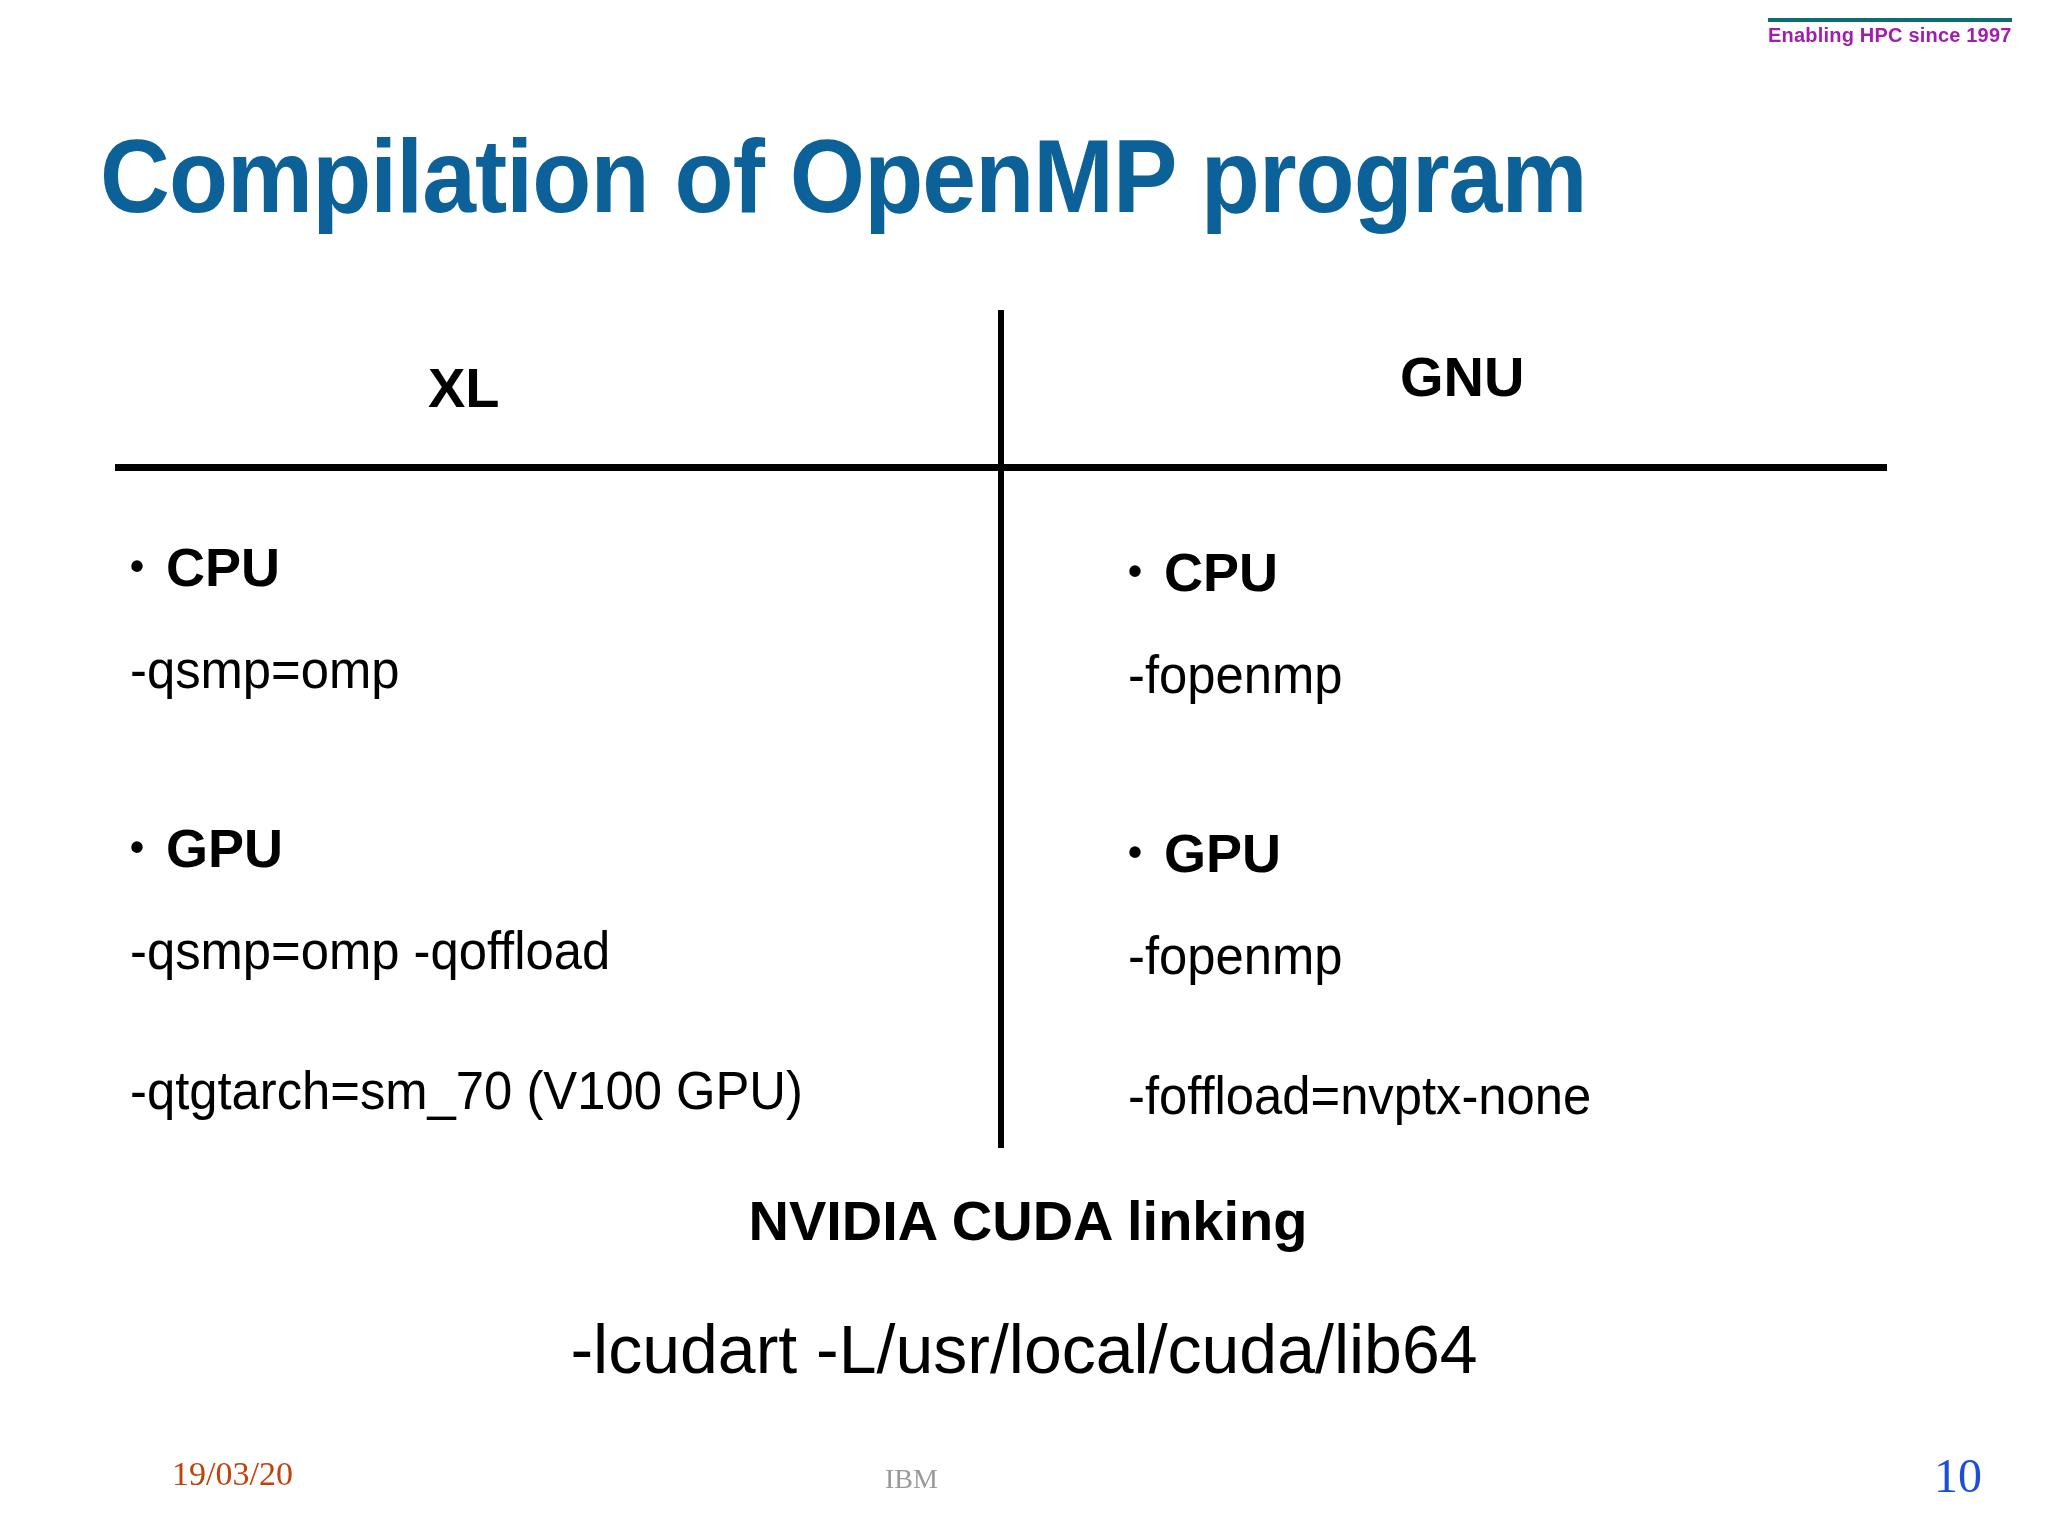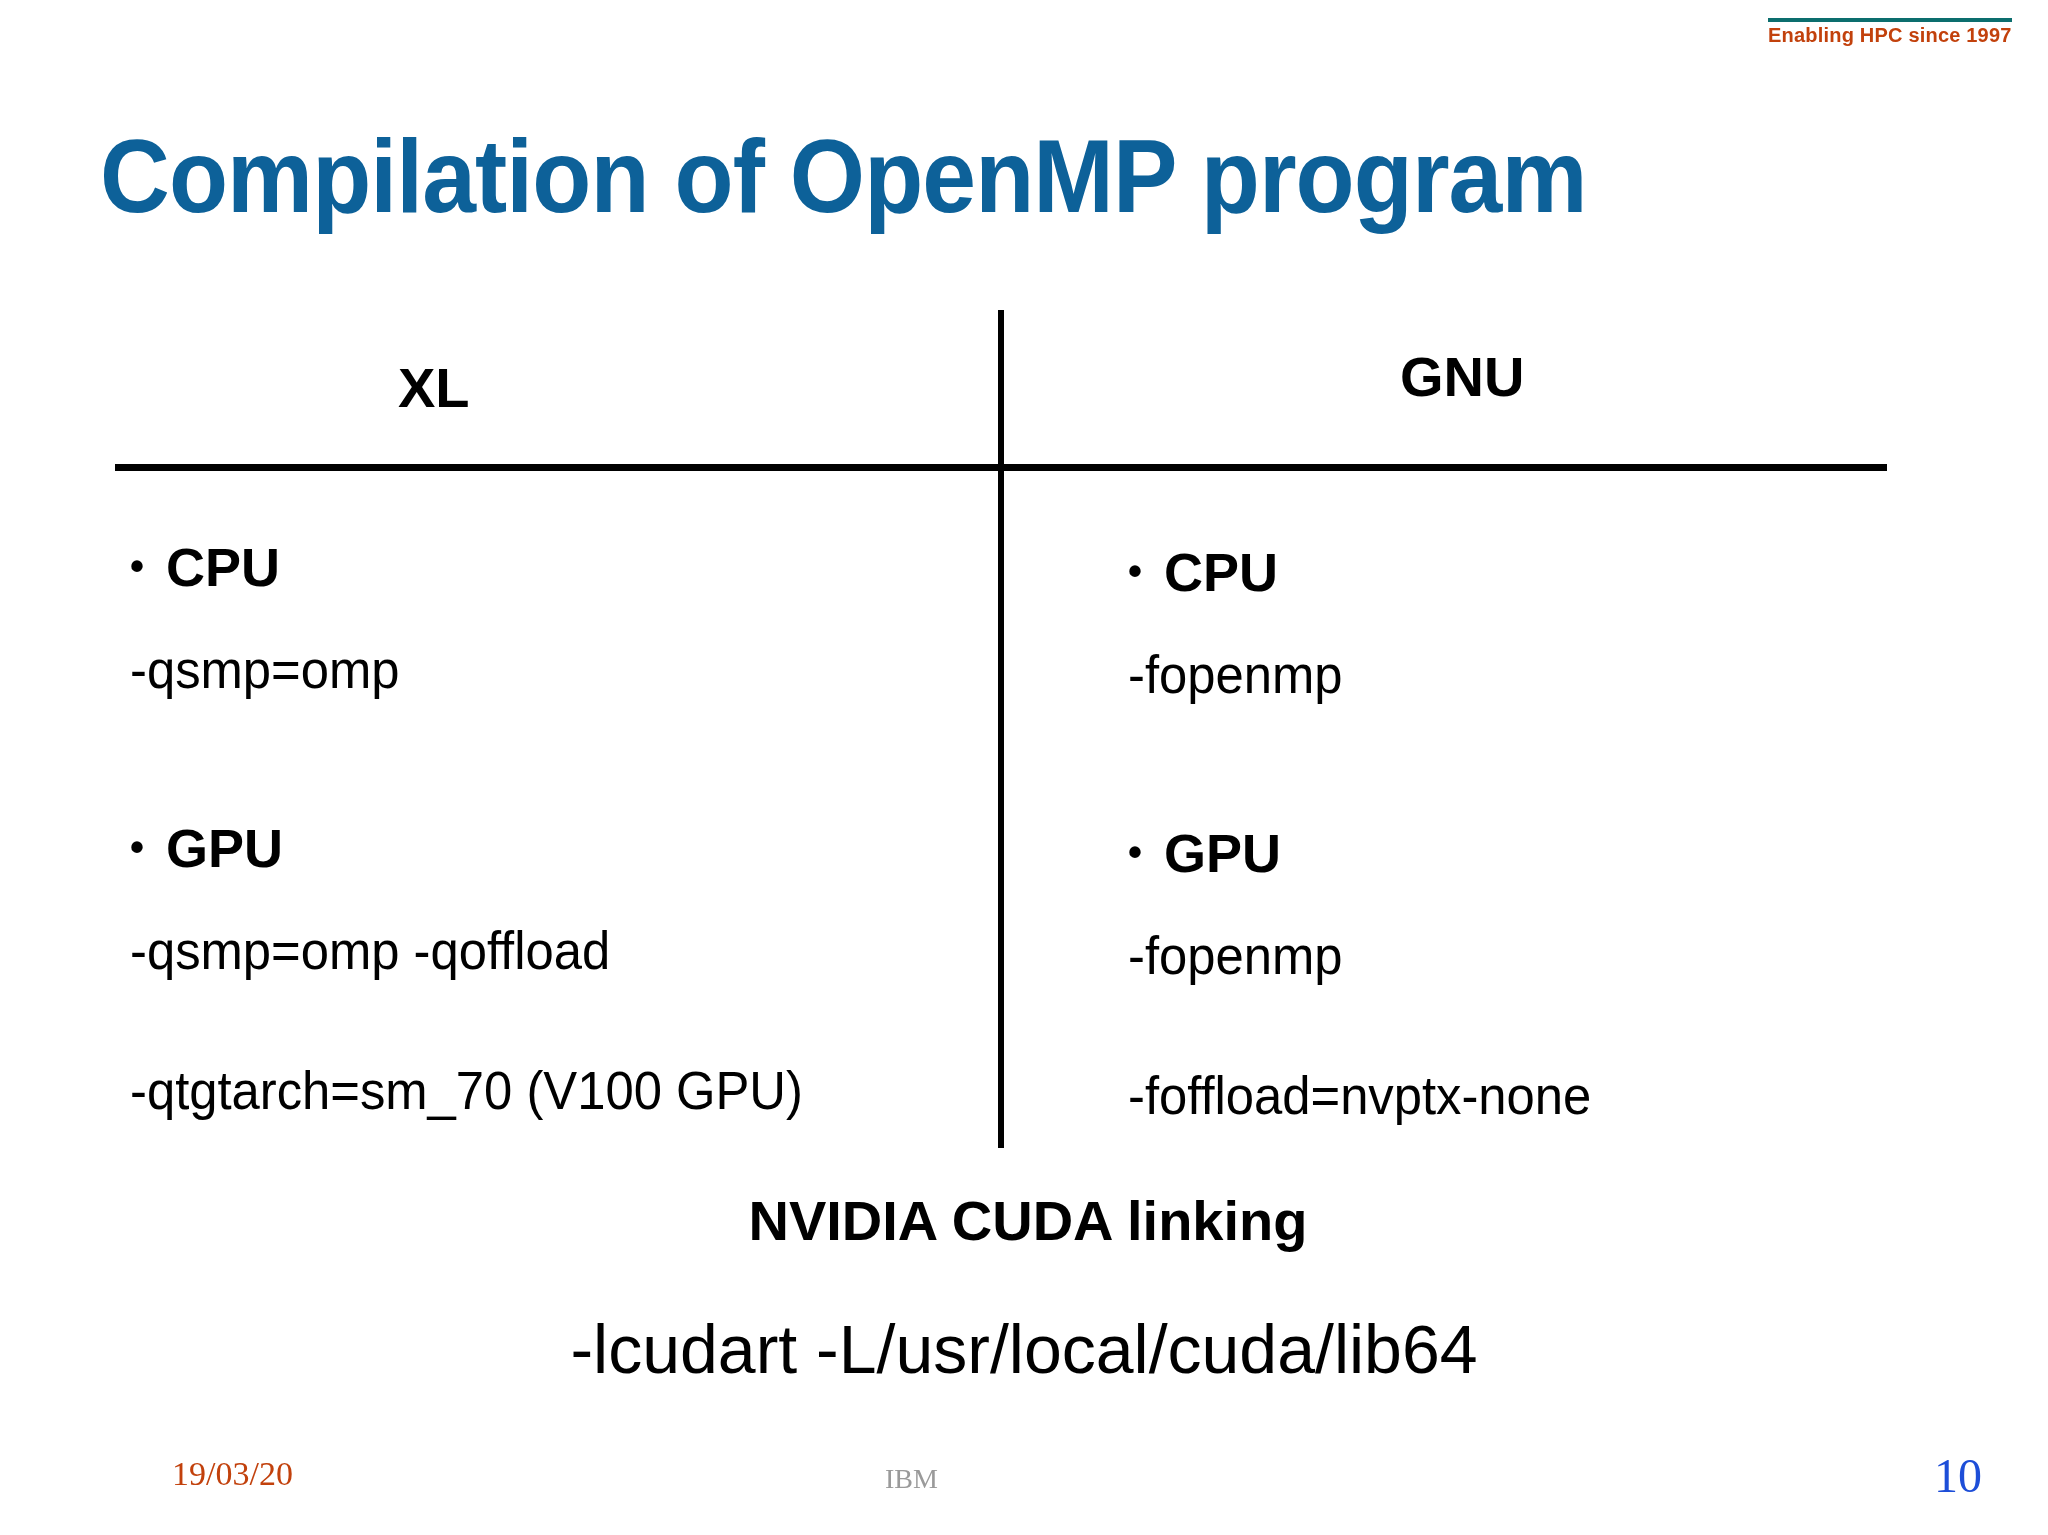--- a/index.html
+++ b/index.html
@@ -37,21 +37,21 @@
   .logo-word .reg  { font-size: 15px; vertical-align: super; font-weight: 400; }
   .logo-rule {
     width: 244px;
     height: 4px;
     background: #0C6E6E;
     margin-top: 2px;
   }
   .logo-tag {
     font-size: 20px;
     font-weight: 700;
-    color: #c2410c;
+    color: #a21caf;
     letter-spacing: 0.2px;
     margin-top: 3px;
     white-space: nowrap;
   }
 
   
   .slide-title {
     position: absolute;
     left: 100px;
     top: 122px;
@@ -85,21 +85,21 @@
   }
 
   
   .col-head {
     position: absolute;
     font-size: 56px;
     font-weight: 700;
     color: #000000;
     white-space: nowrap;
   }
-  .col-head.xl  { left: 398px;  top: 355px; }
+  .col-head.xl  { left: 428px;  top: 355px; }
   .col-head.gnu { left: 1400px; top: 344px; }
 
   
   .col {
     position: absolute;
     top: 540px;
   }
   .col.left  { left: 130px; width: 820px; }
   .col.right { left: 1128px; width: 800px; }
   .col.right { top: 545px; }

